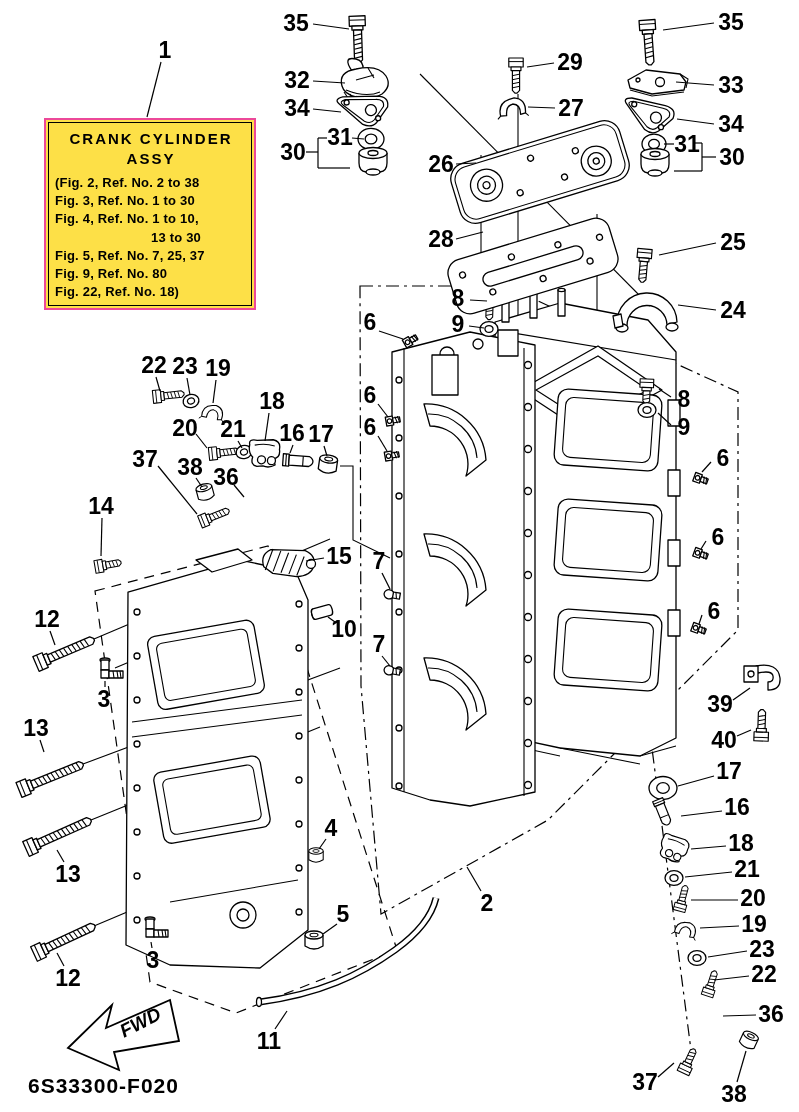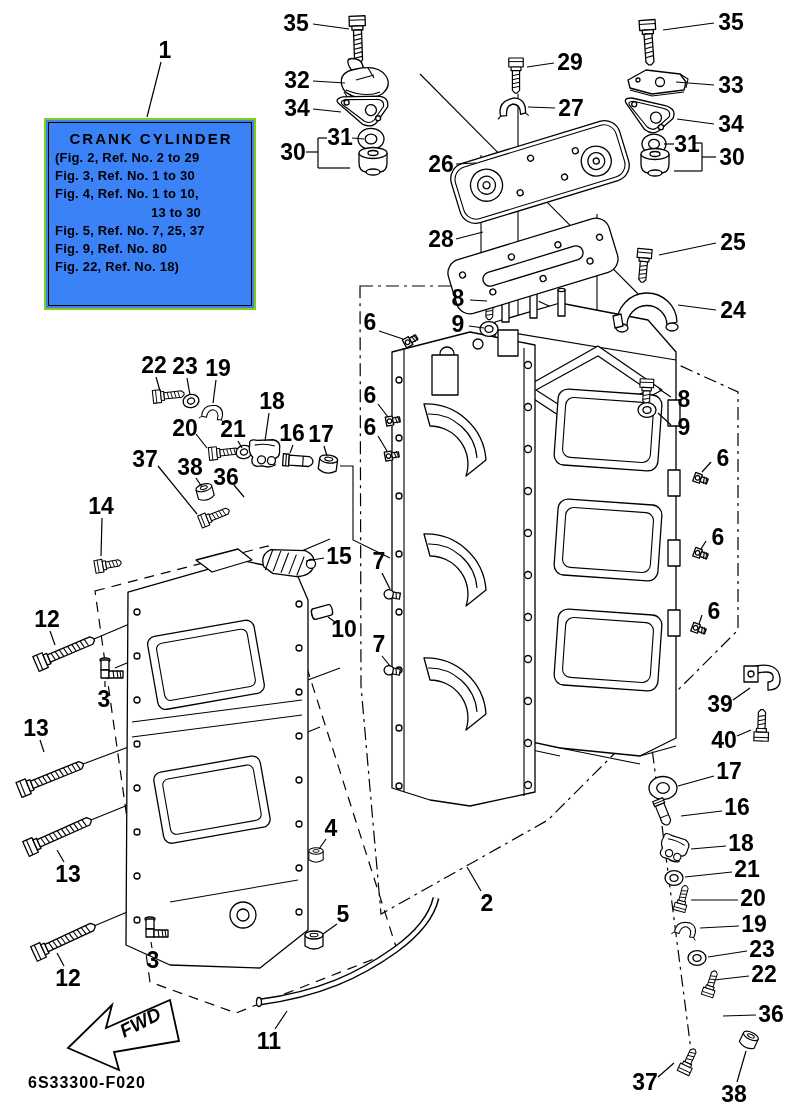--- a/index.html
+++ b/index.html
@@ -1,29 +1,29 @@
 <!DOCTYPE html>
 <html><head>
 <meta charset="utf-8">
 <style>
   html,body{margin:0;padding:0;background:#fff;}
   .stage{position:relative;width:799px;height:1112px;background:#fff;overflow:hidden;
          font-family:"Liberation Sans",sans-serif;color:#000;}
   svg{position:absolute;left:0;top:0;}
   .titlebox{position:absolute;left:44px;top:118px;width:212px;height:192px;
-            border:2px solid #84cc16;background:#3b82f6;box-sizing:border-box;padding:2px;}
+            border:2px solid #ec4899;background:#fde047;box-sizing:border-box;padding:2px;}
   .titlebox .inner{border:1.5px solid #000;width:100%;height:100%;box-sizing:border-box;
                    padding:6px 4px 0 6px;}
   .titlebox .t1,.titlebox .t2{text-align:center;font-weight:bold;font-size:15px;
                               letter-spacing:2px;line-height:20px;}
   .titlebox .t2{margin-bottom:5px;}
   .refline{font-size:13px;font-weight:bold;line-height:18.2px;white-space:nowrap;
            letter-spacing:0.2px;}
   .refline.indent{padding-left:96px;}
-  .partcode{position:absolute;left:28px;top:1074px;font-size:16px;font-weight:bold;
+  .partcode{position:absolute;left:28px;top:1074px;font-size:21px;font-weight:bold;
             letter-spacing:1px;}
   text.callout{font-size:23px;font-weight:bold;fill:#000;}
   .fwdtext{font-size:19px;font-weight:bold;font-style:italic;fill:#000;}
 </style>
 </head>
 <body>
 
 <div class="stage">
 
   <svg id="art" width="799" height="1112" viewBox="0 0 799 1112">
@@ -782,22 +782,23 @@
 
     <g>
       <path d="M68,1048 L112,1005 L106,1028 L170,1000 L179,1041 L114,1052 L119,1070 Z" fill="#fff" stroke="#000" stroke-width="1.8"></path>
       <text class="fwdtext" x="124" y="1038" transform="rotate(-27 124 1038)">FWD</text>
     </g>
   </svg>
 
   <div class="titlebox">
     <div class="inner">
       <div class="t1">CRANK CYLINDER</div>
+      <div class="t2">ASSY</div>
       <div id="refs">
-          <div class="refline">(Fig. 2, Ref. No. 2 to 29</div>
+          <div class="refline">(Fig. 2, Ref. No. 2 to 38</div>
           <div class="refline">Fig. 3, Ref. No. 1 to 30</div>
           <div class="refline">Fig. 4, Ref. No. 1 to 10,</div>
           <div class="refline indent">13 to 30</div>
           <div class="refline">Fig. 5, Ref. No. 7, 25, 37</div>
           <div class="refline">Fig. 9, Ref. No. 80</div>
           <div class="refline">Fig. 22, Ref. No. 18)</div>
         </div>
     </div>
   </div>
 

